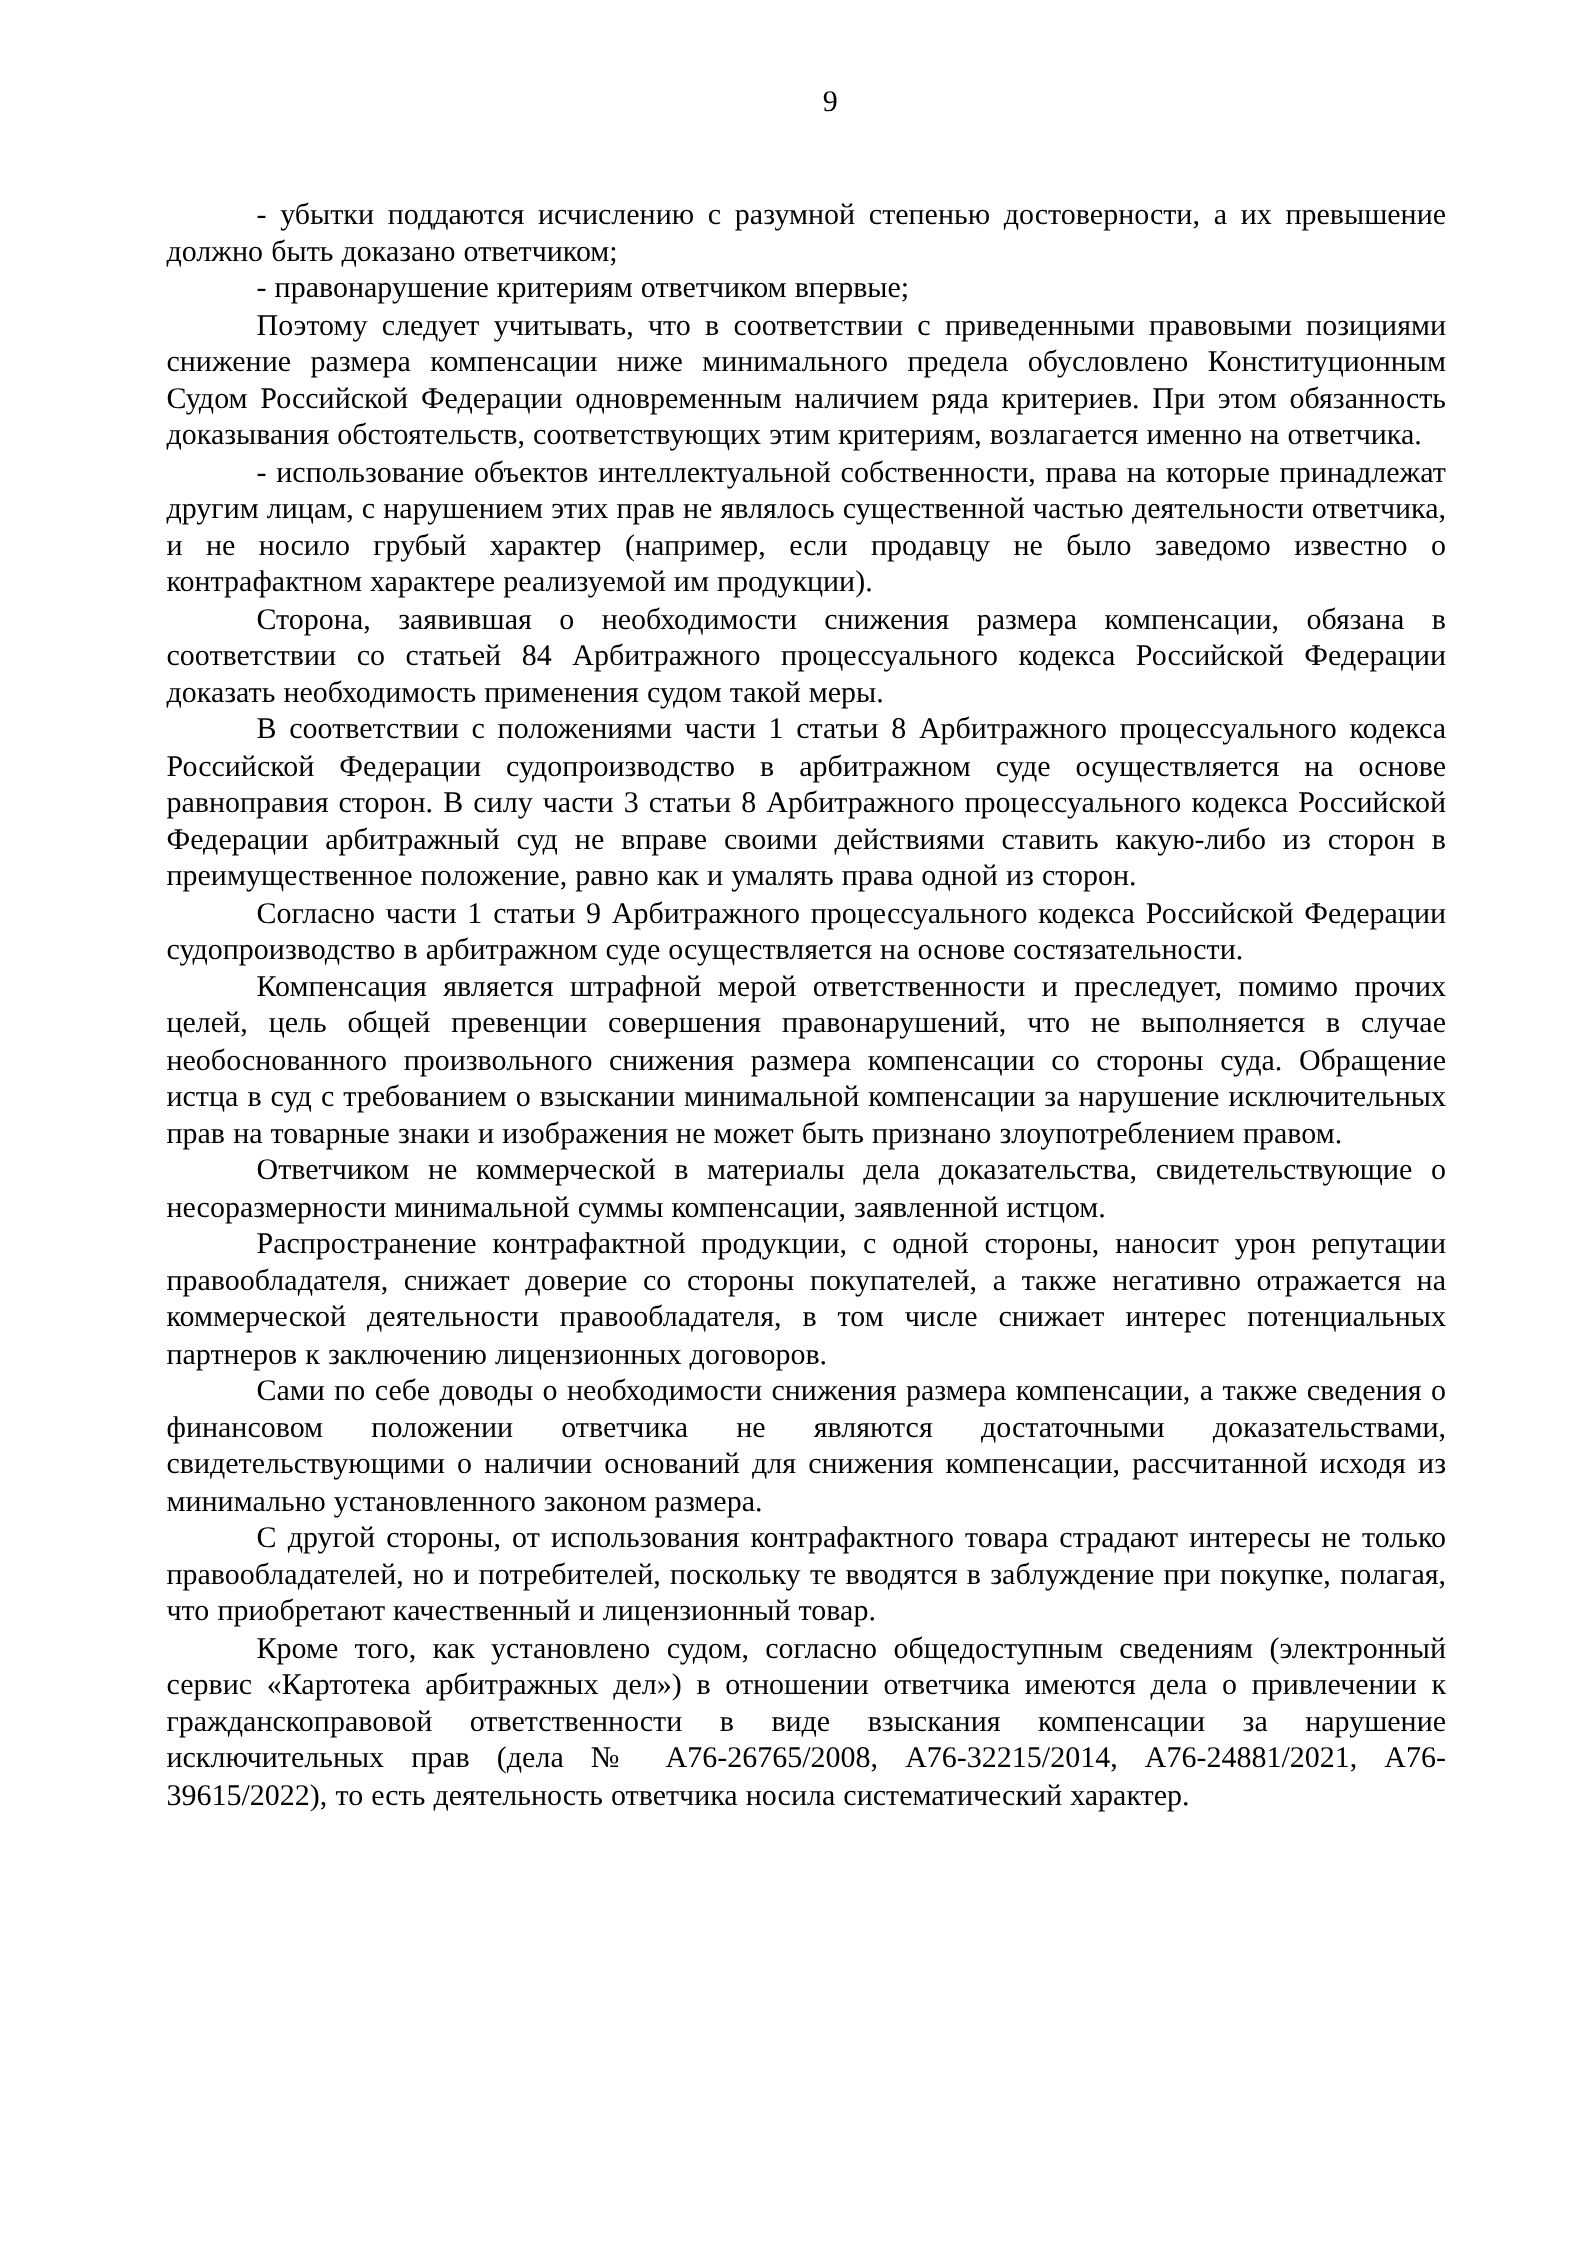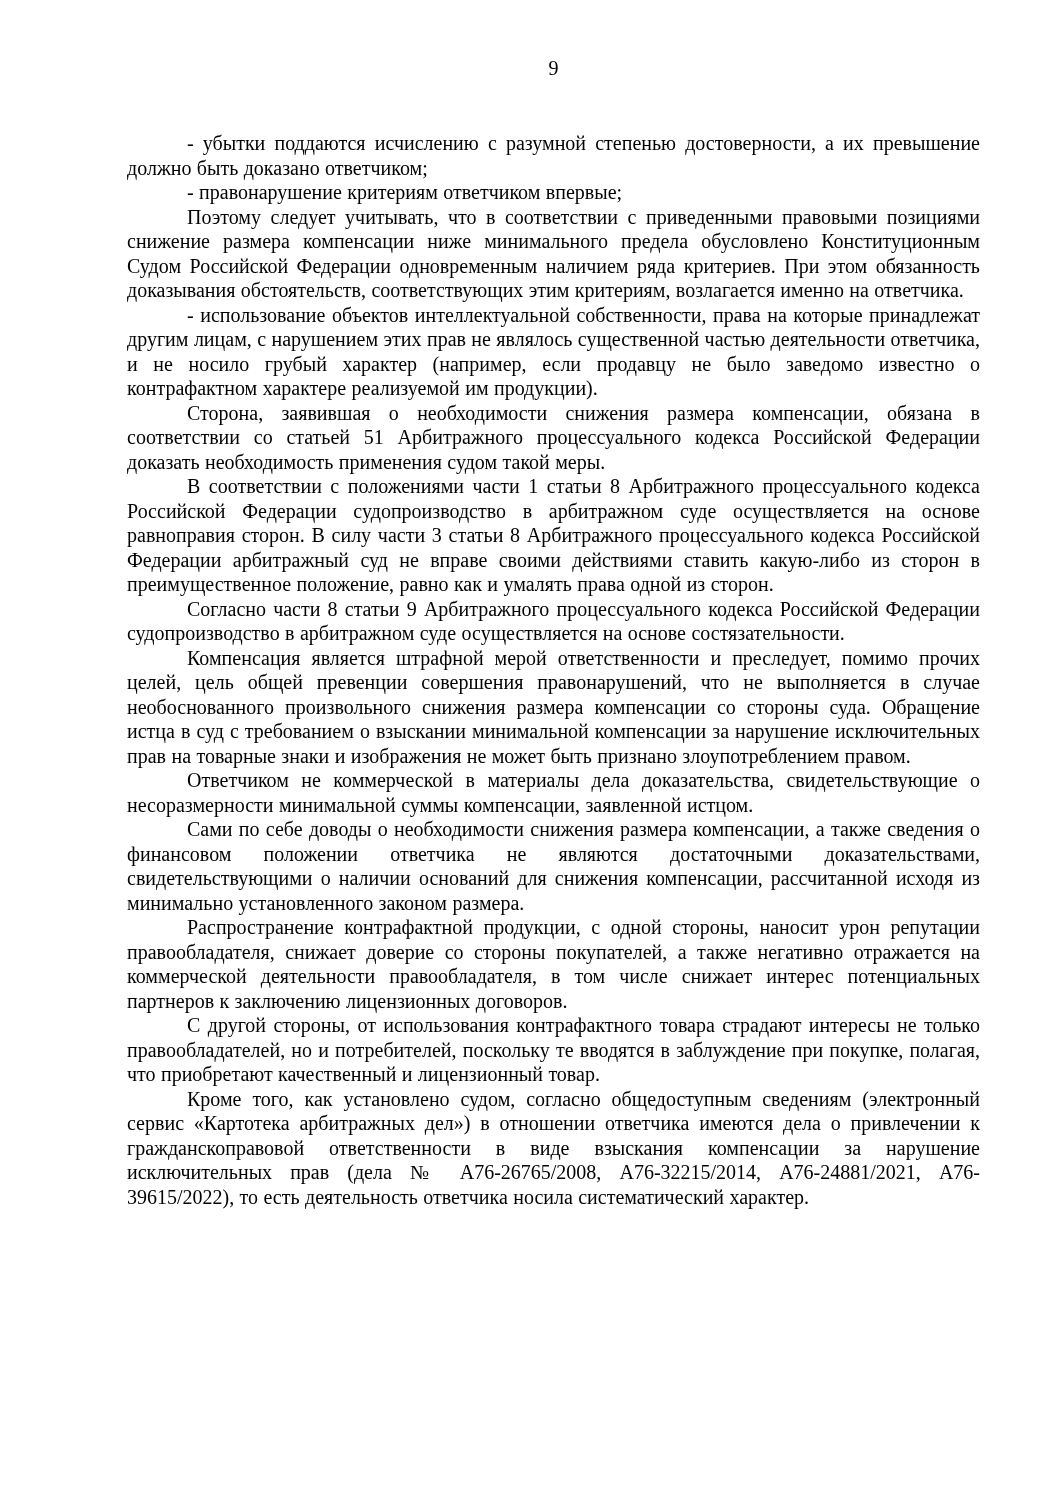--- a/index.html
+++ b/index.html
@@ -21,21 +21,21 @@
     top: 56px;
     left: 127px;
     width: 853px;
     text-align: center;
     font-size: 20px;
     line-height: 24.5px;
   }
   .doc-body {
     position: absolute;
     top: 131px;
-    left: 127px;
+    left: 111px;
     width: 853px;
     font-size: 20px;
     line-height: 24.5px;
     text-align: justify;
     hyphens: none;
     -webkit-hyphens: none;
     word-spacing: 0.02em;
   }
   .doc-body p {
     margin: 0;
@@ -47,23 +47,23 @@
 <body>
 
 <div class="page">
   <div class="page-number">9</div>
 
   <div class="doc-body">
     <p>- убытки поддаются исчислению с разумной степенью достоверности, а их превышение должно быть доказано ответчиком;</p>
     <p>- правонарушение критериям ответчиком впервые;</p>
     <p>Поэтому следует учитывать, что в соответствии с приведенными правовыми позициями снижение размера компенсации ниже минимального предела обусловлено Конституционным Судом Российской Федерации одновременным наличием ряда критериев. При этом обязанность доказывания обстоятельств, соответствующих этим критериям, возлагается именно на ответчика.</p>
     <p>- использование объектов интеллектуальной собственности, права на которые принадлежат другим лицам, с нарушением этих прав не являлось существенной частью деятельности ответчика, и не носило грубый характер (например, если продавцу не было заведомо известно о контрафактном характере реализуемой им продукции).</p>
-    <p>Сторона, заявившая о необходимости снижения размера компенсации, обязана в соответствии со статьей 51 Арбитражного процессуального кодекса Российской Федерации доказать необходимость применения судом такой меры.</p>
+    <p>Сторона, заявившая о необходимости снижения размера компенсации, обязана в соответствии со статьей 84 Арбитражного процессуального кодекса Российской Федерации доказать необходимость применения судом такой меры.</p>
     <p>В соответствии с положениями части 1 статьи 8 Арбитражного процессуального кодекса Российской Федерации судопроизводство в арбитражном суде осуществляется на основе равноправия сторон. В силу части 3 статьи 8 Арбитражного процессуального кодекса Российской Федерации арбитражный суд не вправе своими действиями ставить какую-либо из сторон в преимущественное положение, равно как и умалять права одной из сторон.</p>
-    <p>Согласно части 8 статьи 9 Арбитражного процессуального кодекса Российской Федерации судопроизводство в арбитражном суде осуществляется на основе состязательности.</p>
+    <p>Согласно части 1 статьи 9 Арбитражного процессуального кодекса Российской Федерации судопроизводство в арбитражном суде осуществляется на основе состязательности.</p>
     <p>Компенсация является штрафной мерой ответственности и преследует, помимо прочих целей, цель общей превенции совершения правонарушений, что не выполняется в случае необоснованного произвольного снижения размера компенсации со стороны суда. Обращение истца в суд с требованием о взыскании минимальной компенсации за нарушение исключительных прав на товарные знаки и изображения не может быть признано злоупотреблением правом.</p>
     <p>Ответчиком не коммерческой в материалы дела доказательства, свидетельствующие о несоразмерности минимальной суммы компенсации, заявленной истцом.</p>
+    <p>Распространение контрафактной продукции, с одной стороны, наносит урон репутации правообладателя, снижает доверие со стороны покупателей, а также негативно отражается на коммерческой деятельности правообладателя, в том числе снижает интерес потенциальных партнеров к заключению лицензионных договоров.</p>
     <p>Сами по себе доводы о необходимости снижения размера компенсации, а также сведения о финансовом положении ответчика не являются достаточными доказательствами, свидетельствующими о наличии оснований для снижения компенсации, рассчитанной исходя из минимально установленного законом размера.</p>
-    <p>Распространение контрафактной продукции, с одной стороны, наносит урон репутации правообладателя, снижает доверие со стороны покупателей, а также негативно отражается на коммерческой деятельности правообладателя, в том числе снижает интерес потенциальных партнеров к заключению лицензионных договоров.</p>
     <p>С другой стороны, от использования контрафактного товара страдают интересы не только правообладателей, но и потребителей, поскольку те вводятся в заблуждение при покупке, полагая, что приобретают качественный и лицензионный товар.</p>
     <p>Кроме того, как установлено судом, согласно общедоступным сведениям (электронный сервис «Картотека арбитражных дел») в отношении ответчика имеются дела о привлечении к гражданскоправовой ответственности в виде взыскания компенсации за нарушение исключительных прав (дела № А76-26765/2008, А76-32215/2014, А76-24881/2021, А76-39615/2022), то есть деятельность ответчика носила систематический характер.</p>
   </div>
 </div>
 
 </body></html>

